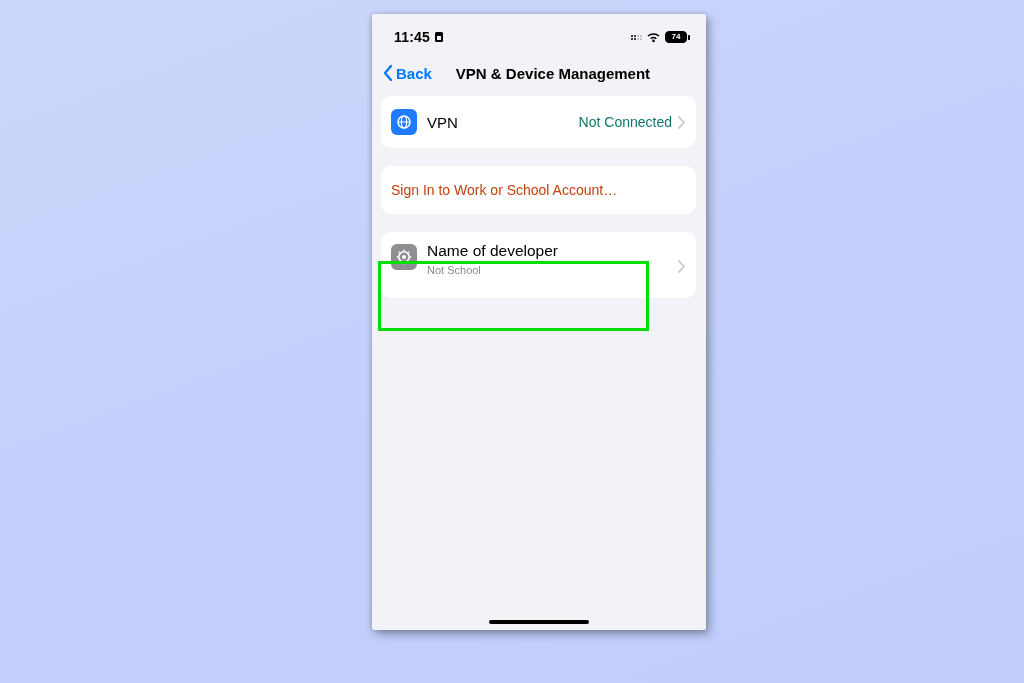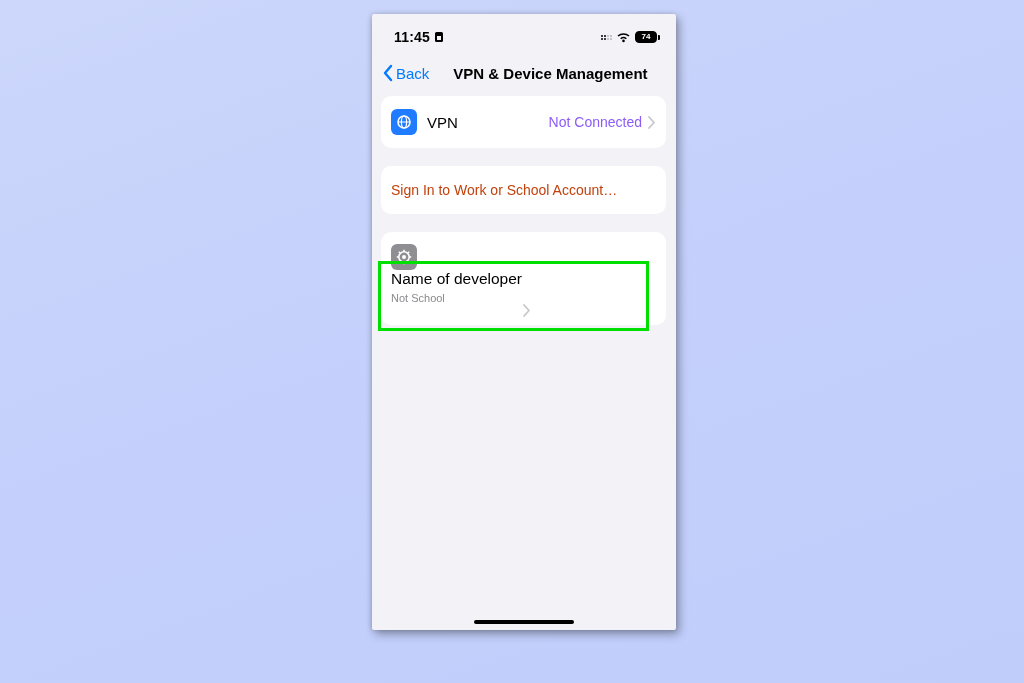--- a/index.html
+++ b/index.html
@@ -9,21 +9,21 @@
     height: 683px;
     background: linear-gradient(160deg, #cdd7fb 0%, #c5d1fb 40%, #c0cdfb 100%);
     font-family: -apple-system, "Helvetica Neue", Helvetica, Arial, sans-serif;
     overflow: hidden;
   }
 
   .phone {
     position: absolute;
     left: 372px;
     top: 14px;
-    width: 304px;
+    width: 334px;
     height: 616px;
     background: #f2f2f7;
     box-shadow: 3px 4px 10px rgba(0,0,0,0.35), -1px 0 4px rgba(0,0,0,0.15);
     border-radius: 2px;
     overflow: hidden;
     color: #000;
   }
 
   
   .statusbar {
@@ -92,21 +92,21 @@
     padding: 4px 8px 12px 8px;
     display:flex;
     align-items:center;
     gap: 2px;
   }
   .navback {
     display:flex;
     align-items:center;
     color:#007aff;
     font-size: 15px;
-    font-weight:400;
+    font-weight:700;
     padding: 2px 2px;
   }
   .navback svg { display:block; margin-right:2px; }
   .navtitle {
     font-size: 15px;
     font-weight:600;
     color:#000;
     margin-left: 20px;
   }
 
@@ -126,21 +126,21 @@
     background:#ffffff;
     border-radius: 10px;
   }
   .row {
     display:flex;
     align-items:center;
     padding: 8px 10px 8px 10px;
     min-height: 36px;
     position:relative;
   }
-  .row.tall { min-height: 48px; align-items:flex-start; padding-top:10px; padding-bottom:8px;flex-direction:column;}
+  .row.tall { min-height: 48px; align-items:flex-start; padding-top:10px; padding-bottom:8px;}
   .row .row-icon {
     width:26px; height:26px; border-radius:6px;
     display:flex; align-items:center; justify-content:center;
     margin-right: 10px;
     flex-shrink:0;
   }
   .icon-blue { background:#1f7bff; }
   .icon-gray { background:#8e8e93; margin-top:2px;}
   .row .row-icon svg { display:block; }
 
@@ -161,21 +161,21 @@
     color:#000;
   }
   .row-label.big { font-size:15.5px; font-weight:400; }
   .row-sub {
     font-size: 11px;
     color:#8a8a8e;
     margin-top: 4px;
   }
   .row-detail {
     font-size: 14px;
-    color:#8b5cf6;
+    color:#0f766e;
   }
 
   .row-link {
     font-size: 14px;
     color:#c2410c;
     padding: 2px 0;
   }
 
   .chev {
     color:#c7c7cc;

